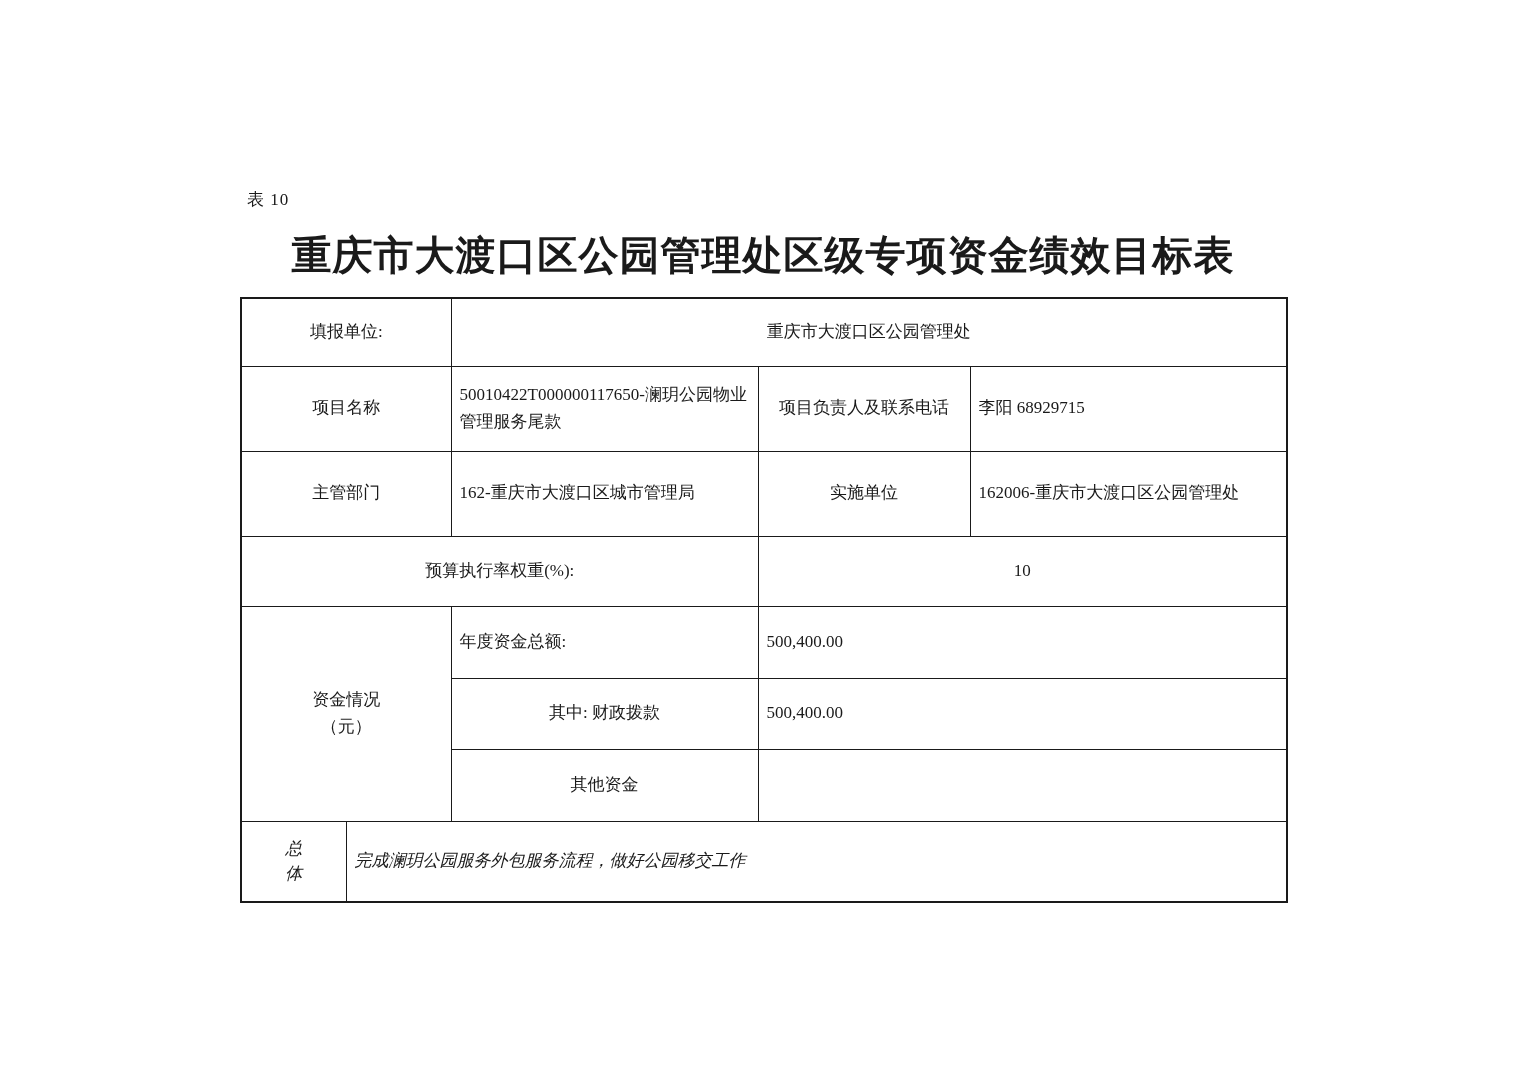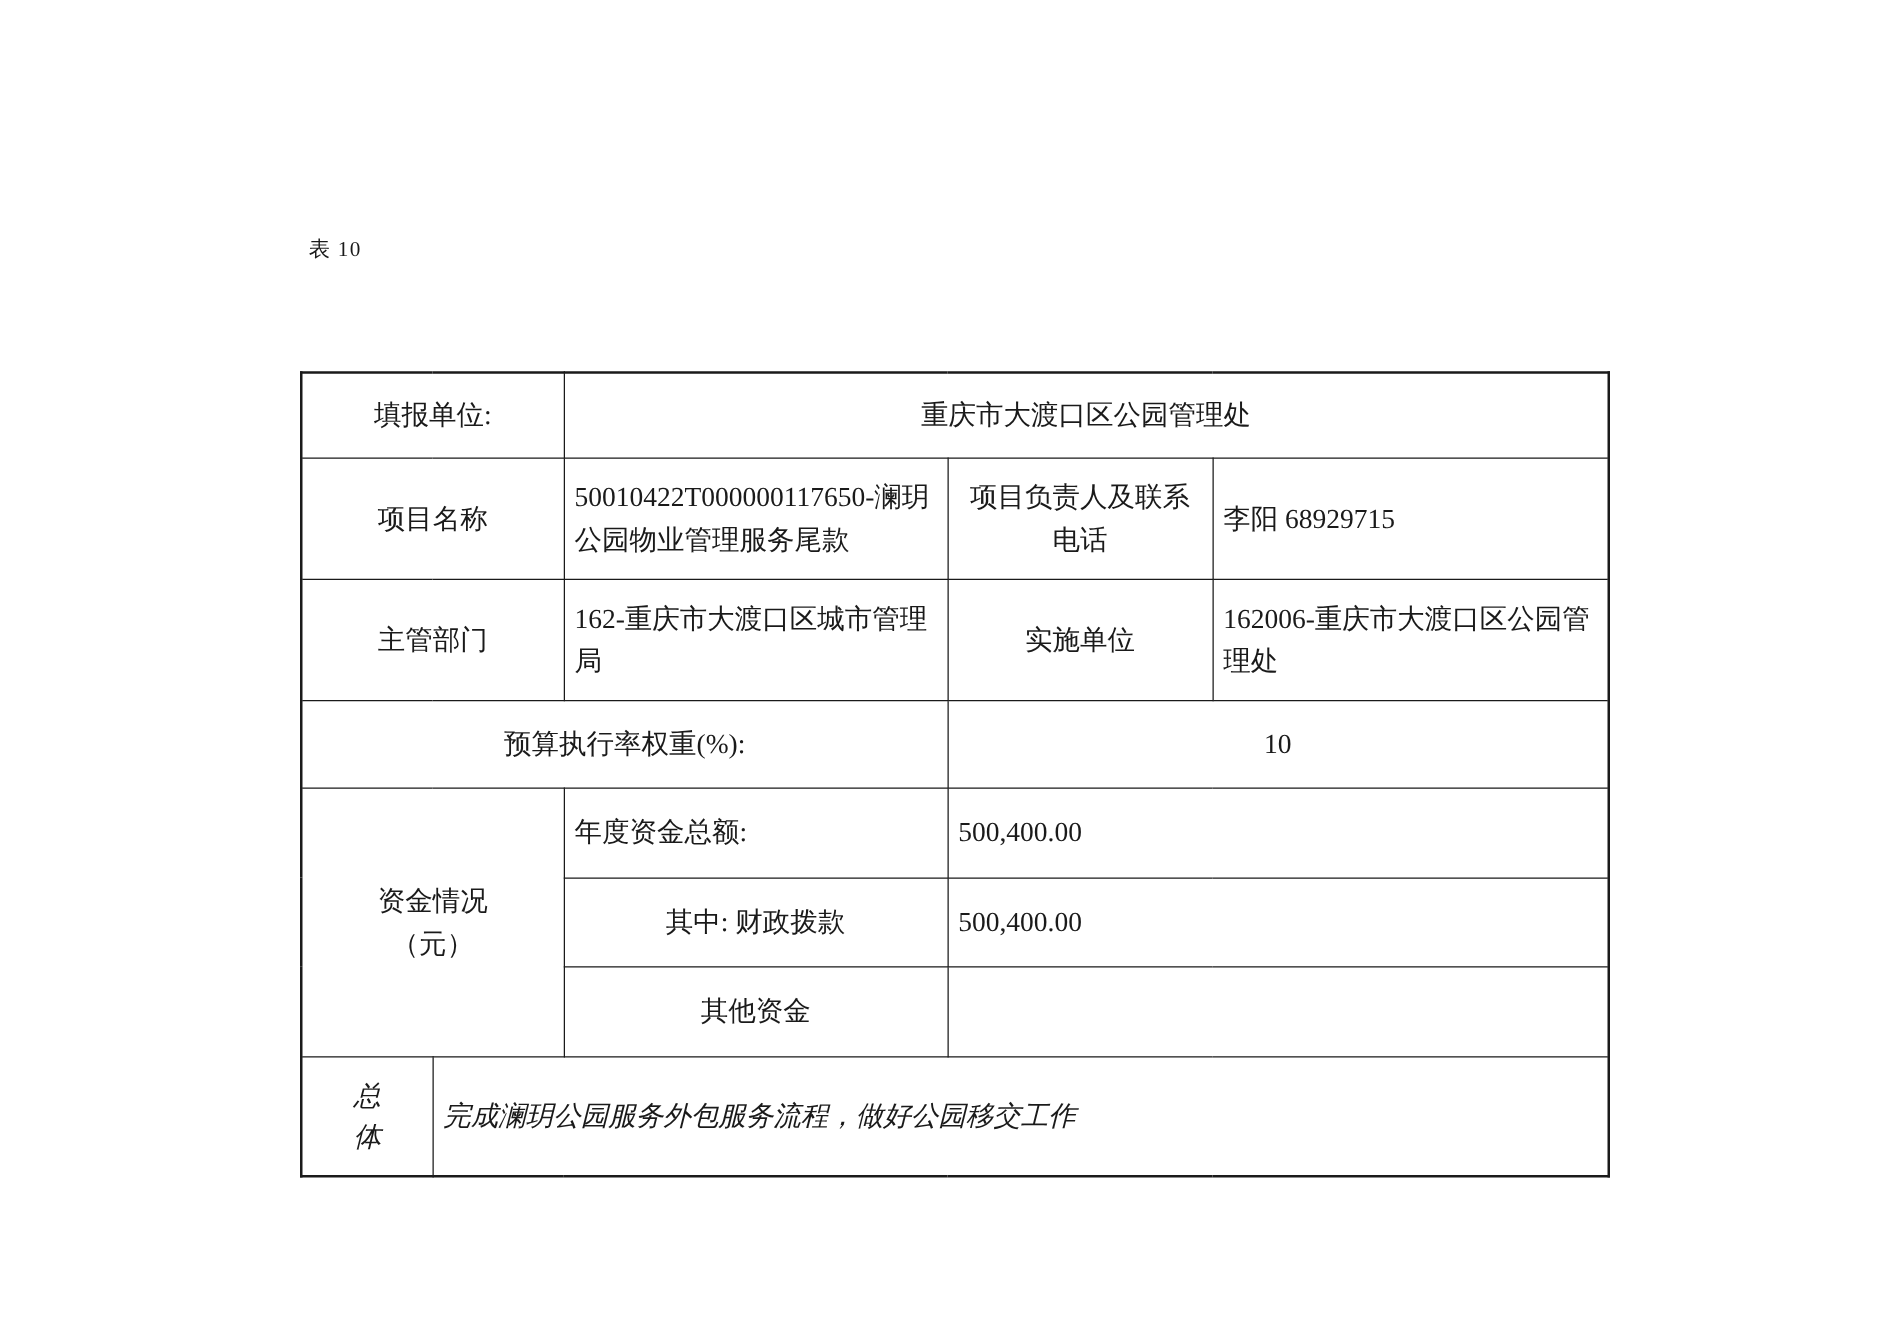--- a/index.html
+++ b/index.html
@@ -25,21 +25,21 @@
   }
 
   table.main {
     position: absolute; left: 240px; top: 297px;
     width: 1046px;
     border-collapse: collapse; table-layout: fixed;
     border: 2px solid #1a1a1a;
   }
   table.main td {
     border: 1px solid #1a1a1a;
-    font-size: 22px;
+    font-size: 17px;
     line-height: 1.55;
     vertical-align: middle;
     padding: 14px 8px;
     overflow: hidden;
   }
   tr.r1 { height: 68px; }
   tr.r2 { height: 85px; margin-left: 44px; }
   tr.r3 { height: 85px; }
   tr.r4 { height: 70px; }
   tr.r5 { height: 72px; }
@@ -63,20 +63,21 @@
     vertical-align: middle;
   }
 </style>
 </head>
 <body>
 
 <div class="page">
 
   <div class="doc-label">表 10</div>
 
+  <h1 class="doc-title">重庆市大渡口区公园管理处区级专项资金绩效目标表</h1>
 
   <table class="main">
     <colgroup>
       <col style="width:105px">
       <col style="width:105px">
       <col style="width:307px">
       <col style="width:212px">
       <col style="width:317px">
     </colgroup>
 

